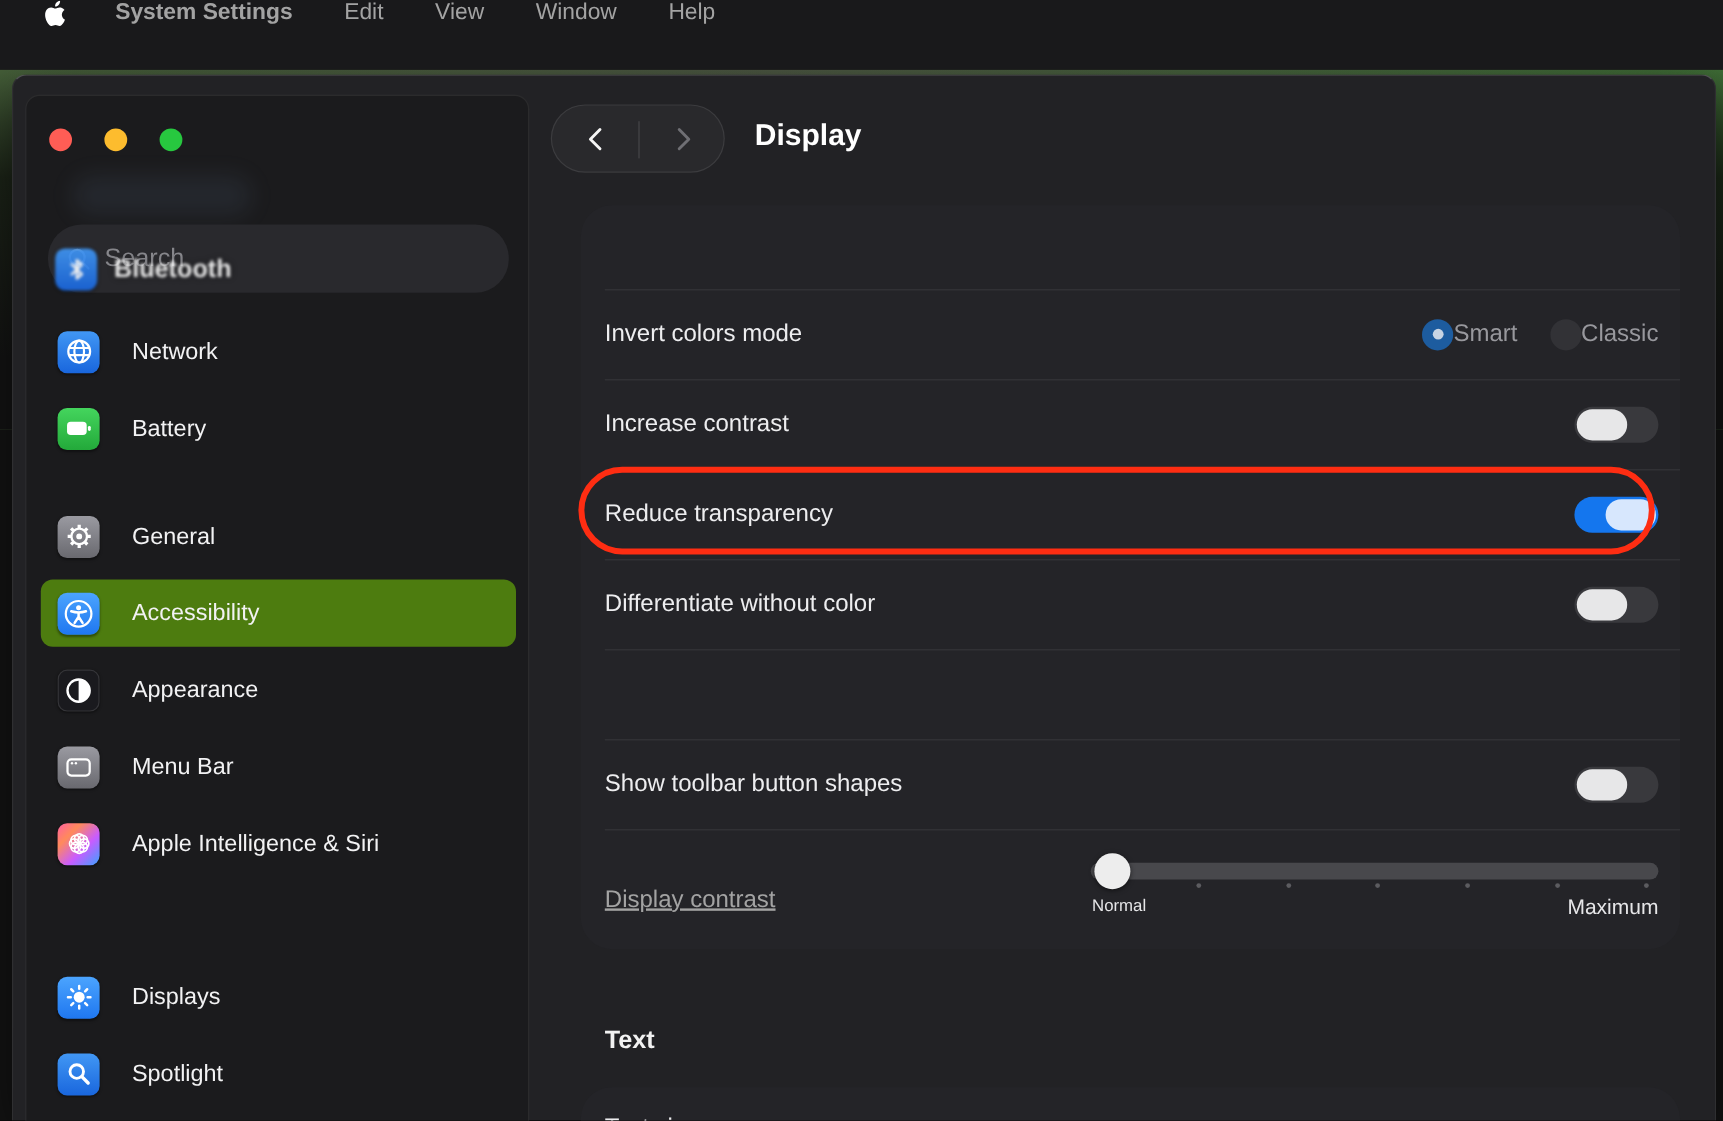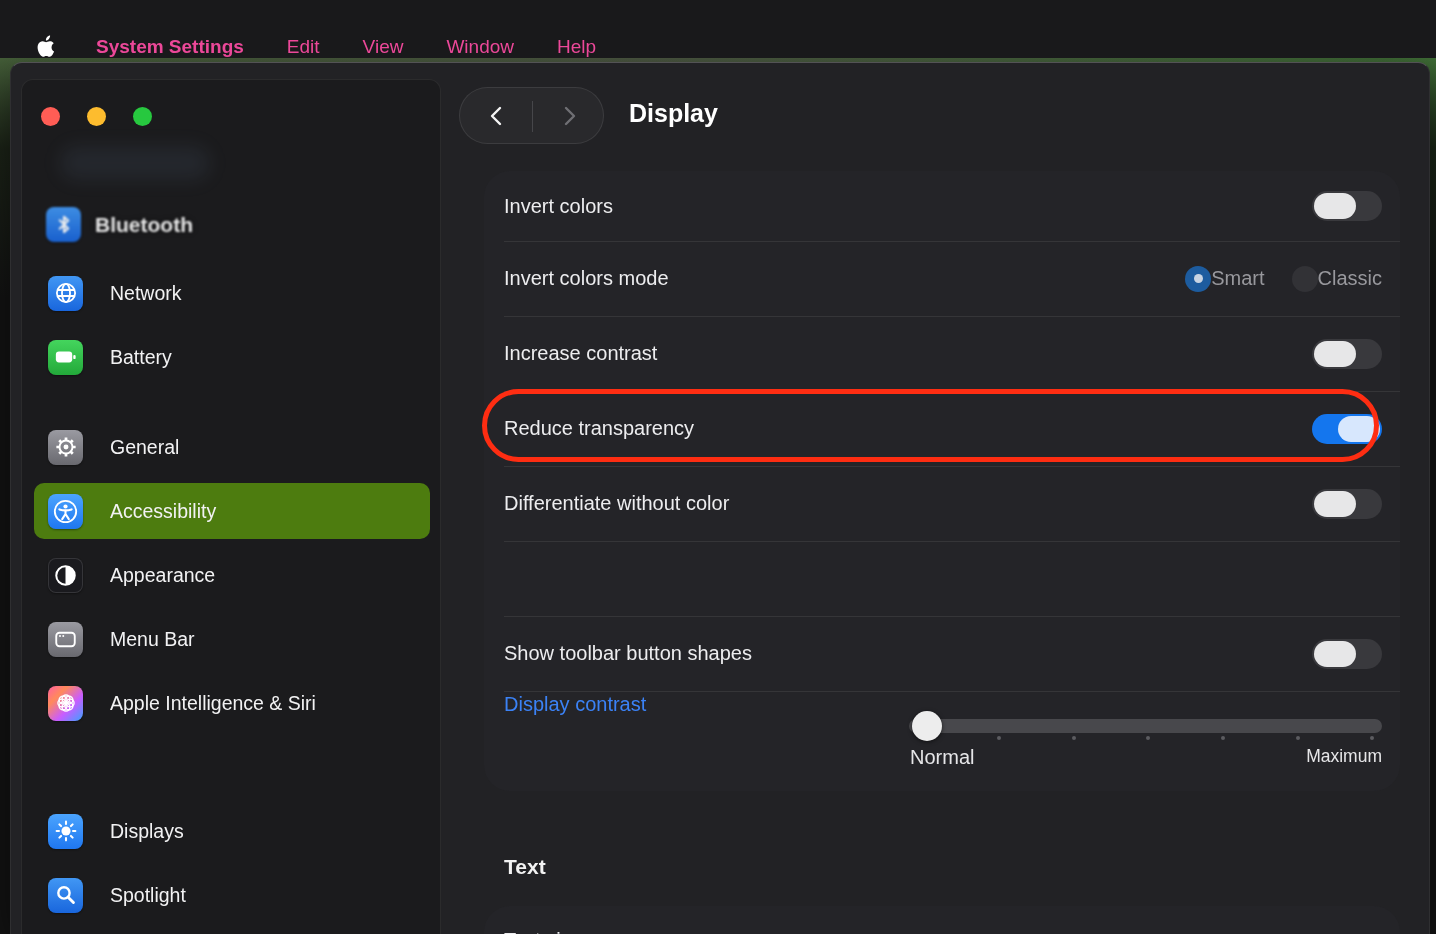--- a/index.html
+++ b/index.html
@@ -2,21 +2,21 @@
 <html><head>
 <meta charset="utf-8">
 <style>
   * { margin:0; padding:0; box-sizing:border-box; }
   html,body { background:#000; }
   body { font-family:"Liberation Sans","DejaVu Sans",sans-serif; -webkit-font-smoothing:antialiased; }
   #screen { position:relative; width:1436px; height:934px; overflow:hidden; background:#141414; }
 
   
   .menubar { position:absolute; left:0; top:0; width:100%; height:58px; background:#19191b;
-             display:flex; align-items:flex-end; color:#ec4899; font-size:19px; z-index:40; }
+             display:flex; align-items:flex-start; color:#a3a3a3; font-size:19px; z-index:40; }
   .apple { margin-left:36px; display:flex; align-items:center; }
   .apple svg { width:19px; height:23px; fill:#fff; }
   .mb-app { font-weight:700; margin-left:41px; }
   .mb-item { margin-left:43px; font-weight:400; }
 
   
   .wallpaper { position:absolute; left:0; top:58px; width:100%; height:300px;
     background:
       linear-gradient(180deg, rgba(16,18,14,0) 0%, rgba(16,18,14,.75) 90px, #141414 240px),
       linear-gradient(90deg, #455f39 0%, #4d5843 45%, #3f6d36 100%);
@@ -90,26 +90,26 @@
   .toggle.on  .knob { right:2px; background:#d7e7fd; }
 
   .radio-group { display:flex; align-items:center; gap:0; }
   .radio { width:26px; height:26px; border-radius:50%; flex:none; display:flex; align-items:center; justify-content:center; }
   .radio.sel { background:#1d5c9f; }
   .radio.sel .dot { width:9px; height:9px; border-radius:50%; background:#c8d4e3; }
   .radio.unsel { background:#323236; }
   .radio-label { color:#98989d; font-size:20px; }
   .radio-gap { width:27px; }
 
-  .slider-label { position:absolute; left:20px; top:522px; color:#3b82f6; font-size:20px; }
+  .slider-label { position:absolute; left:20px; top:568px; color:#a3a3a3; font-size:20px;text-decoration:underline; }
   .slider-track { position:absolute; left:425px; top:548px; width:473px; height:14px; border-radius:7px; background:#48484c; }
   .slider-knob  { position:absolute; left:428px; top:540px; width:30px; height:30px; border-radius:50%;
                   background:#ededed; box-shadow:0 1px 4px rgba(0,0,0,.55); }
   .tick { position:absolute; top:565px; width:4px; height:4px; border-radius:50%; background:#5c5c60; }
-  .sl-min { position:absolute; left:426px; top:575px; color:#e6e6e8; font-size:20px; }
+  .sl-min { position:absolute; left:426px; top:575px; color:#e6e6e8; font-size:14px; }
   .sl-max { position:absolute; right:18px; top:575px; color:#e6e6e8; font-size:17.5px; }
 
   .red-annotation { position:absolute; left:471px; top:326px; width:897px; height:73px;
                     border:5px solid #fe2d12; border-radius:37px; z-index:20; pointer-events:none; }
 
   .section-heading { position:absolute; left:493px; top:792px; color:#f2f2f2; font-size:21px; font-weight:700; }
   .card2 .row-label { position:absolute; left:20px; top:23px; }
 </style>
 </head>
 <body>
@@ -133,20 +133,27 @@
 
   <div class="window">
 
     <div class="sidebar">
       <div class="tl red"></div>
       <div class="tl yellow"></div>
       <div class="tl green"></div>
 
       <div class="scroll-ghost"></div>
 
+      <div class="search-pill">
+        <svg viewBox="0 0 20 20" fill="none" stroke="#8e8e93" stroke-width="1.8">
+          <circle cx="8.5" cy="8.5" r="5.6"></circle>
+            <line x1="12.8" y1="12.8" x2="17" y2="17" stroke-linecap="round"></line>
+        </svg>
+        <input class="search-input" placeholder="Search" style="">
+      </div>
 
       <div class="bt-overlay">
         <span class="app-icon ic-blue">
           <svg viewBox="0 0 18 19" width="22" height="23" fill="none" stroke="#fff" stroke-width="1.7" stroke-linejoin="round" stroke-linecap="round">
             <path d="M5.5 6 L12.5 12.8 L9 15.8 L9 3.2 L12.5 6.2 L5.5 13"></path>
           </svg>
         </span>
         <span class="label">Bluetooth</span>
       </div>
 
@@ -261,27 +268,20 @@
         </svg>
       <span class="sep"></span>
       <svg class="chev fwd" viewBox="0 0 28 28" fill="none" stroke="#6f6f74" stroke-width="2.4" stroke-linecap="round" stroke-linejoin="round">
           <polyline points="11,6 19,14 11,22"></polyline>
         </svg>
     </div>
     <div class="page-title">Display</div>
 
     <div class="card card1">
 
-      <div class="row" style="top:0; height:70px">
-        <span class="row-label">Invert colors</span>
-        <span class="spacer"></span>
-        <div class="toggle off">
-            <div class="knob"></div>
-          </div>
-      </div>
       <div class="divider" style="top:70px"></div>
 
       <div class="row" style="top:70px; height:75px">
         <span class="row-label">Invert colors mode</span>
         <span class="spacer"></span>
         <div class="radio-group">
           <span class="radio sel">
               <span class="dot"></span>
             </span>
           <span class="radio-label">Smart</span>

